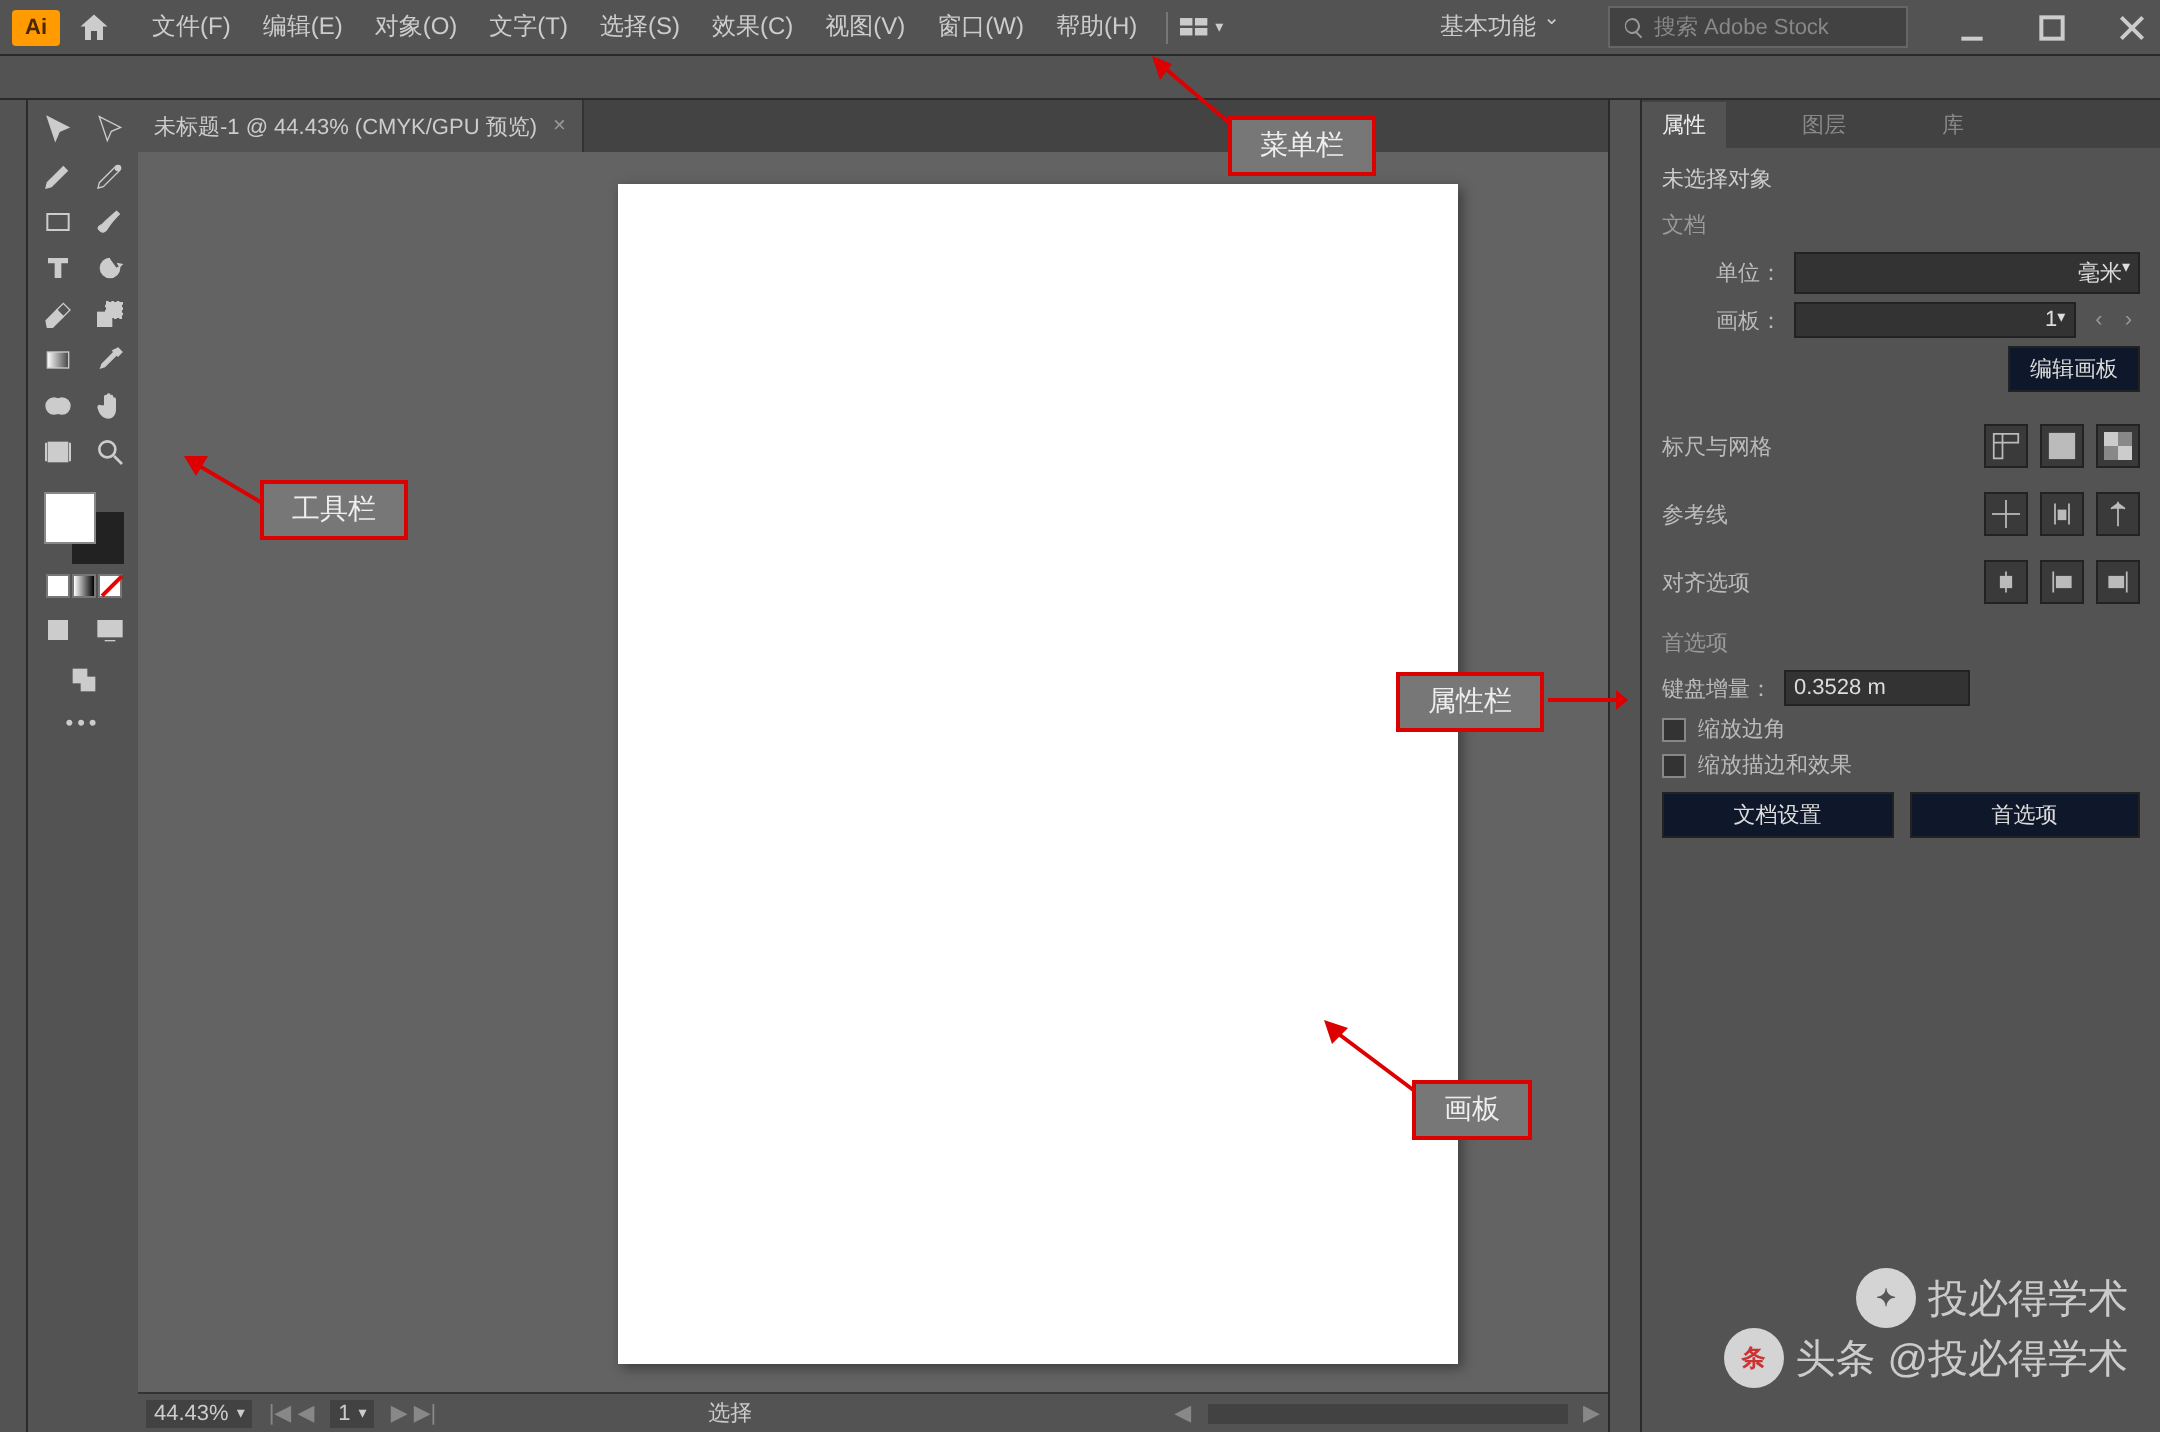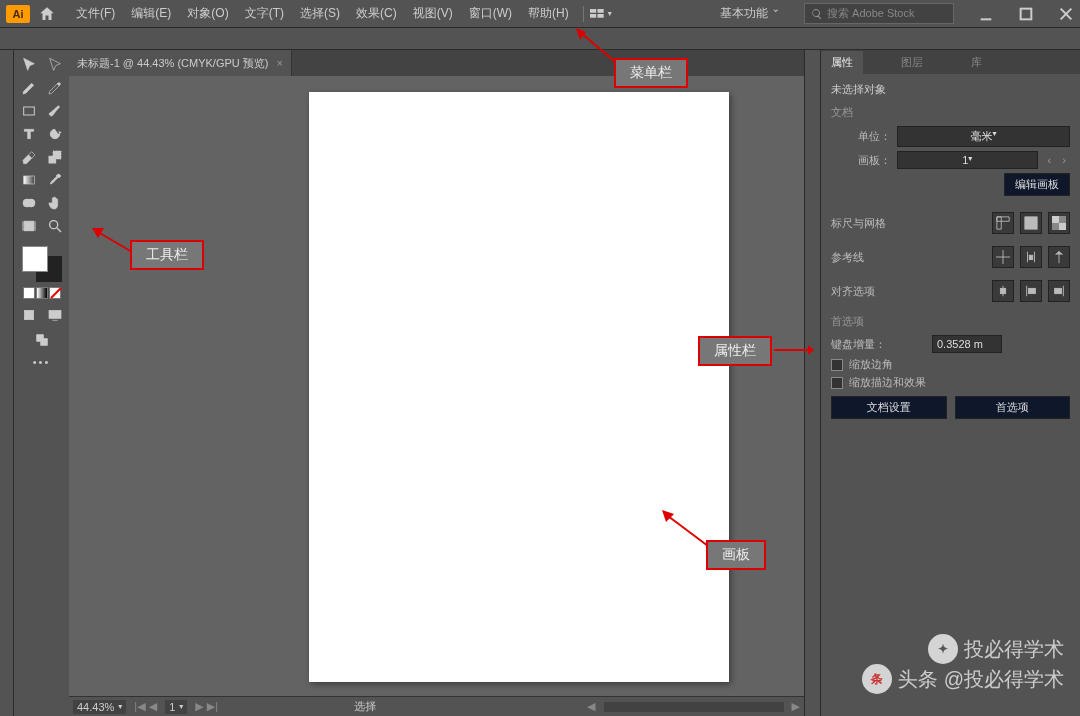--- a/index.html
+++ b/index.html
@@ -60,30 +60,30 @@
 
 .panel-strip { width:16px; background:#535353; border-left:1px solid #2a2a2a;}
 .panels { width:260px; background:#535353; border-left:1px solid #2a2a2a; display:flex; flex-direction:column; font-size:11px;}
 .panel-tabs { display:flex; height:24px; background:#424242; align-items:flex-end;gap:28px;}
 .panel-tab { padding:4px 10px; cursor:pointer; color:#888;}
 .panel-tab.active { background:#535353; color:#eee;}
 .panel-body { padding:8px 10px; color:#bbb; overflow:auto; flex:1;}
 .sec-label { color:#999; margin:8px 0 6px;}
 .row { display:flex; align-items:center; margin:4px 0; gap:6px;}
 .row .lab { width:60px; text-align:right; color:#bbb;}
-.select { flex:1; background:#333; border:1px solid #222; color:#ddd; padding:2px 4px; display:flex; justify-content:center; cursor:pointer;}
+.select { flex:1; background:#333; border:1px solid #222; color:#ddd; padding:2px 4px; display:flex; justify-content:flex-end; cursor:pointer;}
 .select .caret { font-size:8px;}
 .nav-arrows { color:#999; letter-spacing:4px; margin-left:4px;}
 .btn { background:#0f172a; border:1px solid #222; padding:3px 10px; cursor:pointer; color:#ddd; text-align:center;}
 .icon-btn-row { display:flex; gap:6px; margin:4px 0;}
 .icon-box { width:22px; height:22px; background:#3a3a3a; border:1px solid #222; display:flex; align-items:center; justify-content:center; cursor:pointer;}
 .icon-box svg { width:14px; height:14px; fill:#bbb;}
 .chk-row { display:flex; align-items:center; gap:6px; margin:3px 0;}
 .chk { width:12px; height:12px; border:1px solid #888; background:#333; cursor:pointer;}
-.val-box { background:#333; border:1px solid #222; padding:2px 4px; color:#ddd; width:70px;margin-left:40px;}
+.val-box { background:#333; border:1px solid #222; padding:2px 4px; color:#ddd; width:93px;}
 .quick-btns { display:flex; gap:8px; margin-top:6px;}
 .quick-btns .btn { flex:1;}
 
 
 .callout { position:absolute; border:2px solid #d00; padding:4px 14px; background:#777; color:#eee; font-size:14px; z-index:50;}
 .arrow { position:absolute; z-index:49; }
 .arrow svg line { stroke:#d00; stroke-width:2;}
 .arrow svg polygon { fill:#d00;}
 
 

